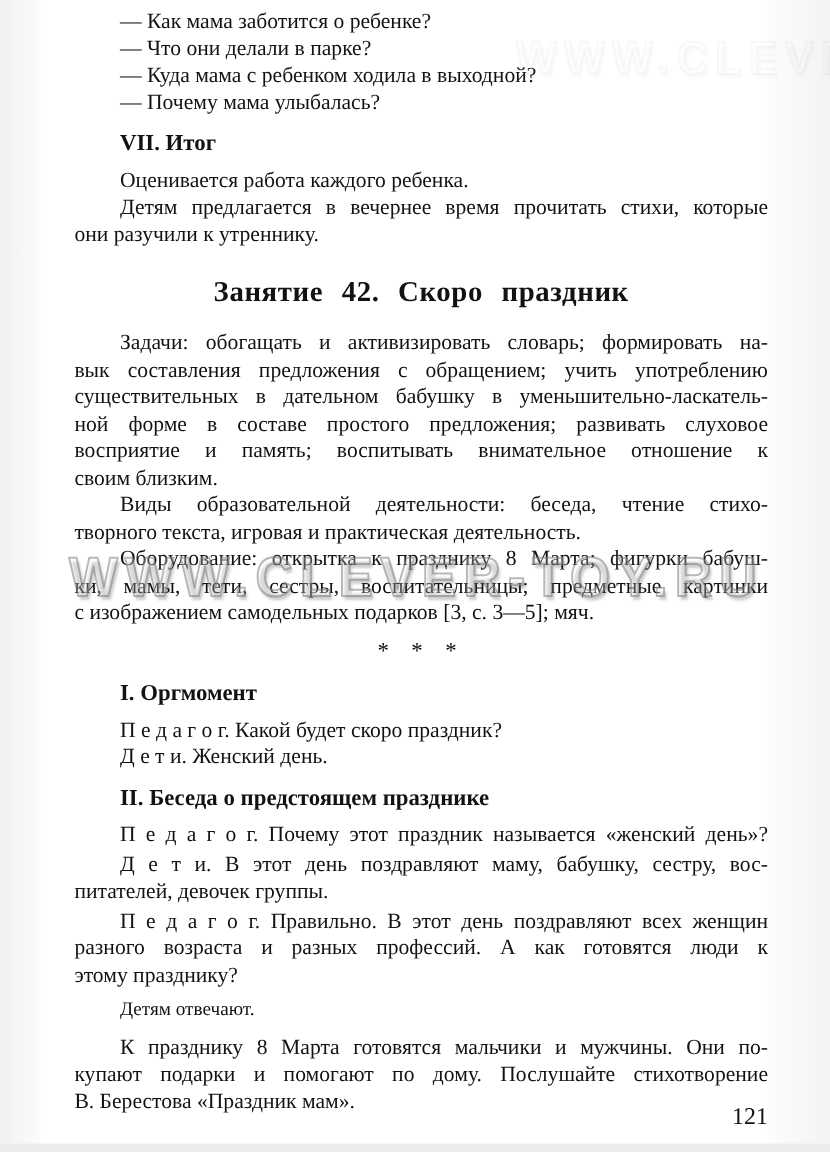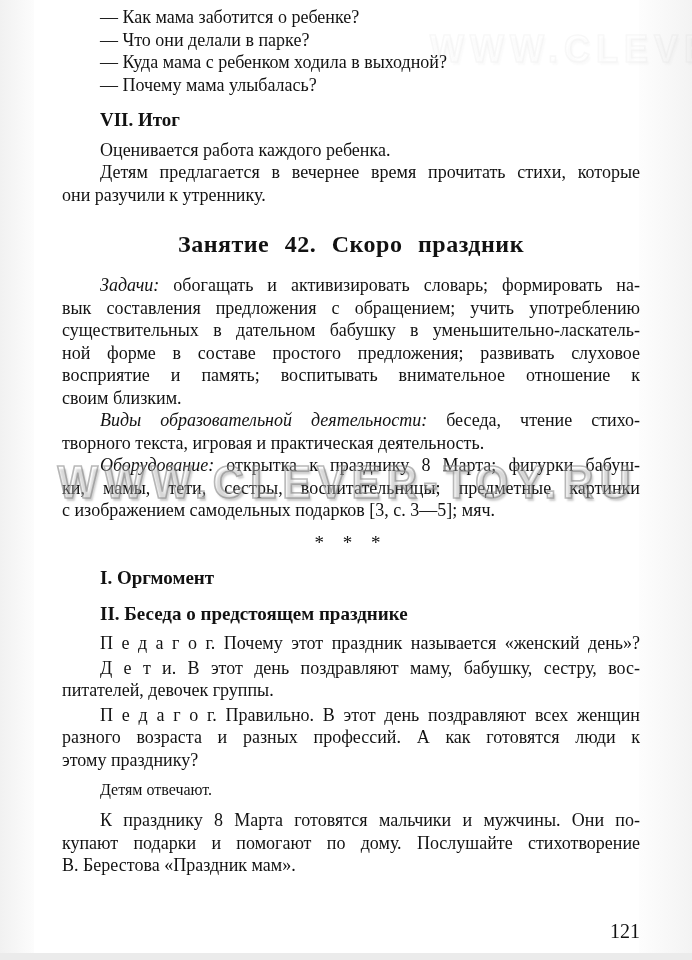--- a/index.html
+++ b/index.html
@@ -22,21 +22,21 @@
     position:absolute; left:62px; top:6px; width:578px;
     font-size:18px; line-height:22.5px;
   }
 
   .para { margin:0; }
   .para .line { text-align:justify; text-align-last:justify; }
   .para .line.lastline { text-align-last:left; }
   .para .line.firstline { text-indent:38px; }
   .para.plain .line { text-align:left; text-align-last:auto; text-indent:38px; }
 
-  .lead { font-style:italic; }
+  .lead { }
 
   .heading {
     font-weight:bold; font-size:19px;
     padding-left:38px;
     margin:13px 0 7px 0;
   }
   .lesson-title {
     text-align:center; font-weight:bold;
     font-size:24px; letter-spacing:0.5px; word-spacing:9px;
     margin:23px 0 15px 0; line-height:30px;
@@ -110,20 +110,24 @@
       </div>
     <div class="para">
         <div class="line firstline"><span class="lead">Оборудование:</span> открытка к празднику 8 Марта; фигурки бабуш-</div>
         <div class="line">ки, мамы, тети, сестры, воспитательницы; предметные картинки</div>
         <div class="line lastline">с изображением самодельных подарков [3, с. 3—5]; мяч.</div>
       </div>
 
     <div class="stars">* * *</div>
 
     <div class="heading">I. Оргмомент</div>
+    <div class="para plain dialogue-block">
+        <div class="line firstline">П е д а г о г. Какой будет скоро праздник?</div>
+        <div class="line lastline">Д е т и. Женский день.</div>
+      </div>
 
     <div class="heading">II. Беседа о предстоящем празднике</div>
     <div class="para dialogue-block">
         <div class="line firstline">П е д а г о г. Почему этот праздник называется «женский день»?</div>
       </div>
     <div class="para dialogue-block">
         <div class="line firstline">Д е т и. В этот день поздравляют маму, бабушку, сестру, вос-</div>
         <div class="line lastline">питателей, девочек группы.</div>
       </div>
     <div class="para dialogue-block">

